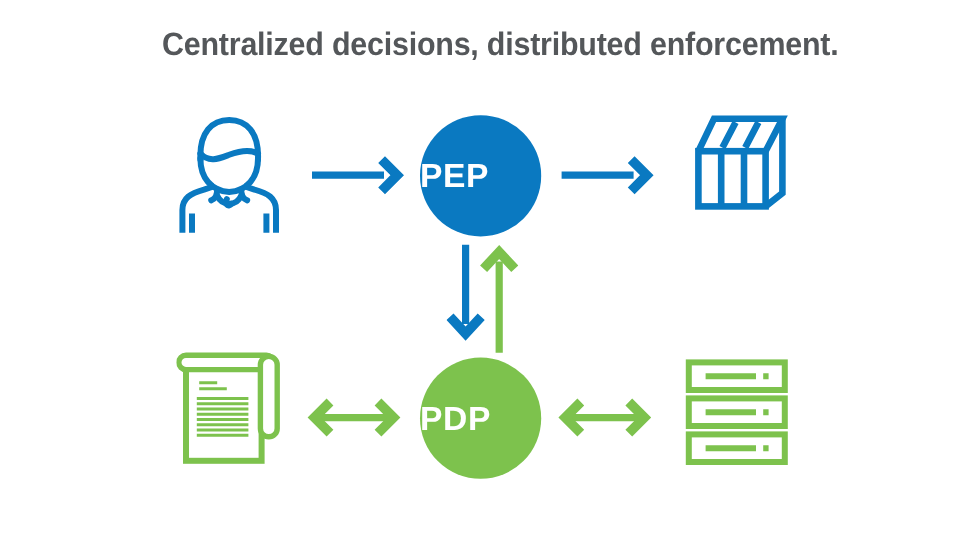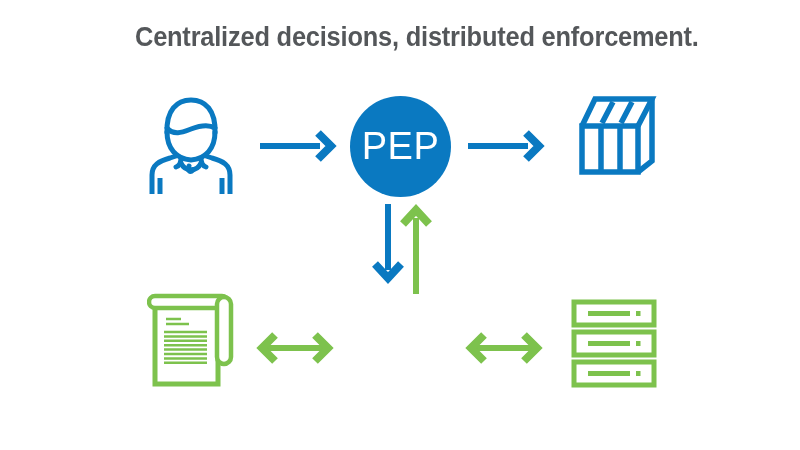--- a/index.html
+++ b/index.html
@@ -5,22 +5,22 @@
   html,body{margin:0;padding:0;background:#fff;}
   .canvas{position:relative;width:800px;height:450px;background:var(--bg,#ffffff);
           overflow:hidden;font-family:"Liberation Sans",sans-serif;padding-left:33px;}
   .abs{position:absolute;}
   .blue{color:var(--blue,#0a79c1);}
   .green{color:var(--green,#7dc24d);}
   .title{position:absolute;top:22px;left:0;width:100%;text-align:center;margin:0;
          font-size:27px;font-weight:bold;color:var(--title,#54575a);}
   .title span{display:inline-block;transform:scaleX(.94);transform-origin:center;letter-spacing:-.2px;}
   .node{position:absolute;width:101px;height:101px;border-radius:50%;
-        display:flex;align-items:center;justify-content:center;
-        color:var(--node_text,#ffffff);font-weight:normal;font-size:38px;letter-spacing:.5px;}
+        display:flex;align-items:center;
+        color:var(--node_text,#ffffff);font-weight:bold;font-size:28px;letter-spacing:.5px;}
   .node-pep{left:350px;top:96px;background:var(--blue,#0a79c1);}
   .node-pdp{left:350px;top:298px;background:var(--green,#7dc24d);}
   .icon-person{left:146px;top:96px;}
   .icon-box{left:576px;top:95px;}
   .icon-doc{left:147px;top:293px;}
   .icon-servers{left:570px;top:296px;}
   .arrow-1{left:258px;top:128px;}
   .arrow-2{left:466px;top:128px;}
   .arrow-vert{left:372px;top:202px;}
   .darrow-1{left:255px;top:330px;}
@@ -102,20 +102,23 @@
   </div>
 
   <div class="abs darrow-1 green">
     <svg width="80" height="36" viewBox="0 0 80 36" fill="none" stroke="currentColor">
       <line x1="10" y1="18" x2="70" y2="18" stroke-width="6"></line>
       <polyline points="20 5 7 18 20 31" stroke-width="8"></polyline>
       <polyline points="60 5 73 18 60 31" stroke-width="8"></polyline>
     </svg>
   </div>
 
+  <div class="node node-pdp">
+    <span>PDP</span>
+  </div>
 
   <div class="abs darrow-2 green">
     <svg width="80" height="36" viewBox="0 0 80 36" fill="none" stroke="currentColor">
       <line x1="10" y1="18" x2="70" y2="18" stroke-width="6"></line>
       <polyline points="20 5 7 18 20 31" stroke-width="8"></polyline>
       <polyline points="60 5 73 18 60 31" stroke-width="8"></polyline>
     </svg>
   </div>
 
   <div class="abs icon-servers green">

